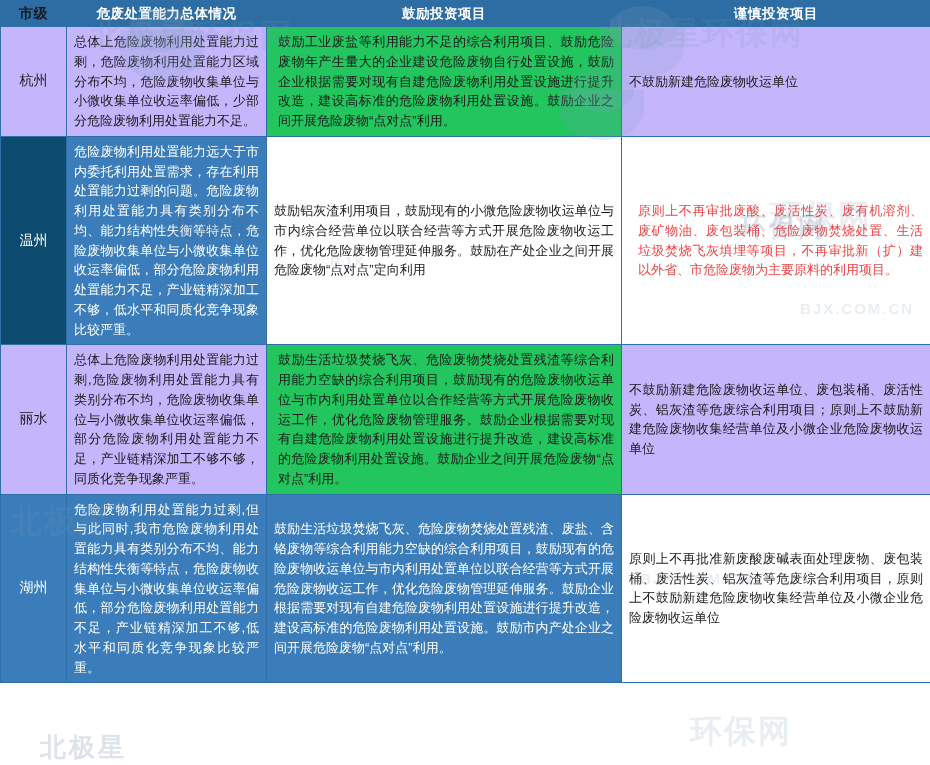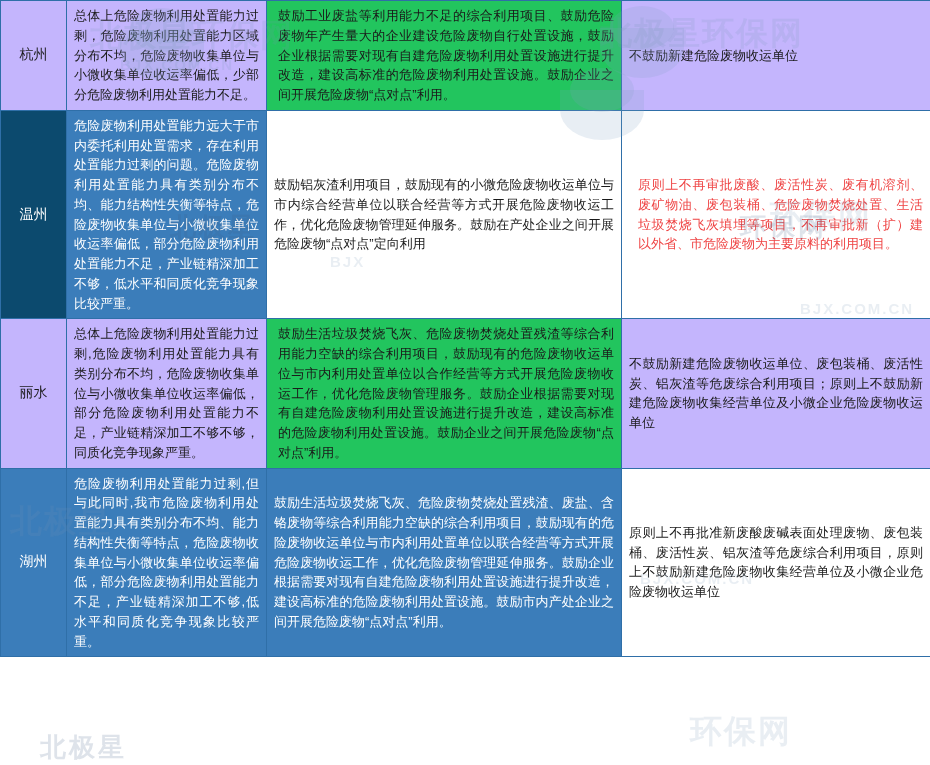--- a/index.html
+++ b/index.html
@@ -133,20 +133,26 @@
   <div class="wm small" style="left:330px; top:253px;">BJX</div>
   <div class="wm big" style="left:770px; top:195px;">环保网</div>
   <div class="wm small" style="left:800px; top:300px;">BJX.COM.CN</div>
   <div class="wm big" style="left:10px; top:500px;">北极星</div>
   <div class="wm small" style="left:640px; top:570px;">BJX.COM.CN</div>
   <div class="wm big" style="left:690px; top:710px;">环保网</div>
   <div class="wm mid dark" style="left:40px; top:730px;">北极星</div>
 
   <table class="tbl">
     <tbody>
+    <tr>
+      <th class="hdr city">市级</th>
+      <th class="hdr w-a">危废处置能力总体情况</th>
+      <th class="hdr w-b">鼓励投资项目</th>
+      <th class="hdr w-c">谨慎投资项目</th>
+    </tr>
 
     <tr class="light">
       <td class="city">杭州</td>
       <td class="cellcol col-a w-a">总体上危险废物利用处置能力过剩，危险废物利用处置能力区域分布不均，危险废物收集单位与小微收集单位收运率偏低，少部分危险废物利用处置能力不足。</td>
       <td class="cellcol col-b w-b">鼓励工业废盐等利用能力不足的综合利用项目、鼓励危险废物年产生量大的企业建设危险废物自行处置设施，鼓励企业根据需要对现有自建危险废物利用处置设施进行提升改造，建设高标准的危险废物利用处置设施。鼓励企业之间开展危险废物“点对点”利用。</td>
       <td class="cellcol col-c w-c">不鼓励新建危险废物收运单位</td>
     </tr>
 
     <tr class="dark">
       <td class="city">温州</td>

